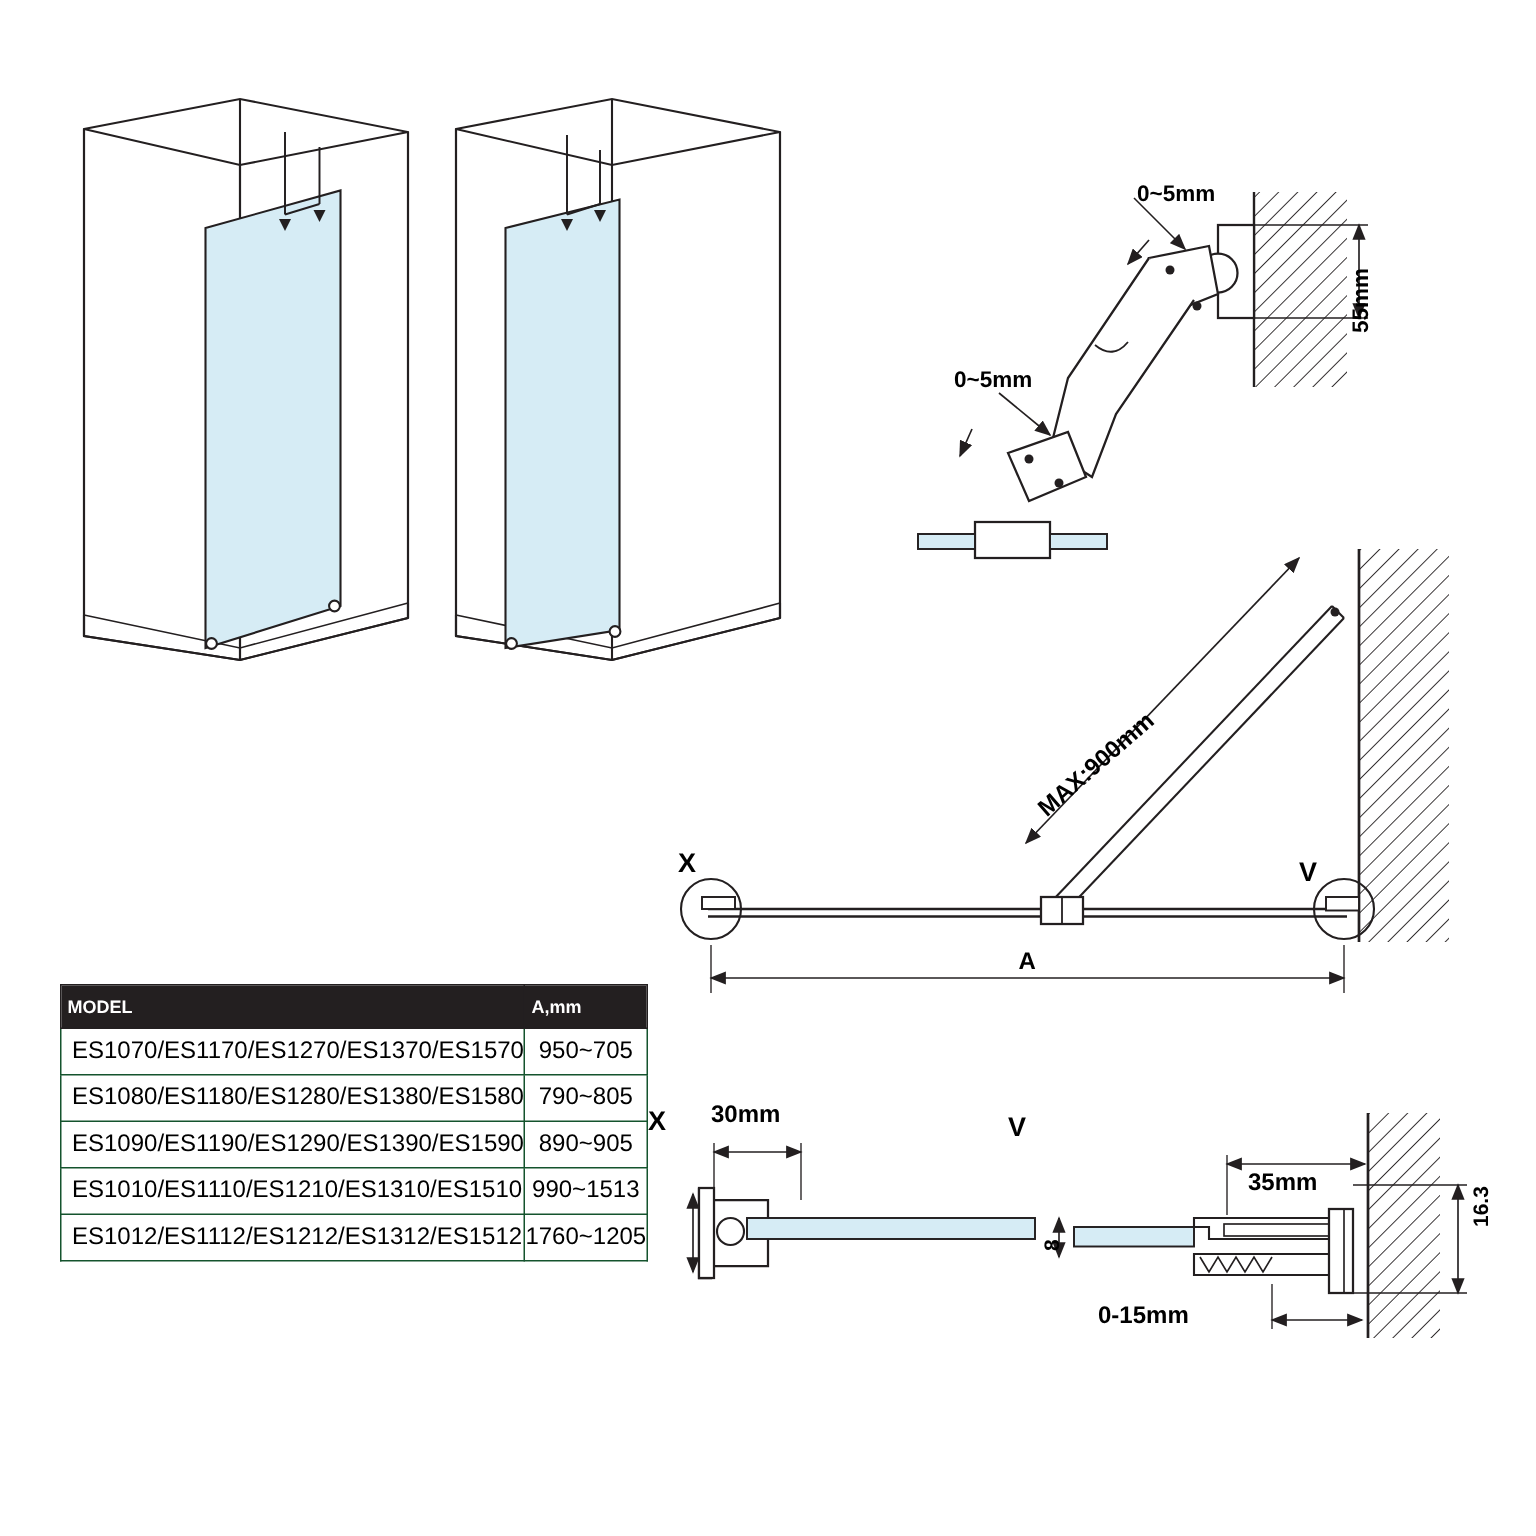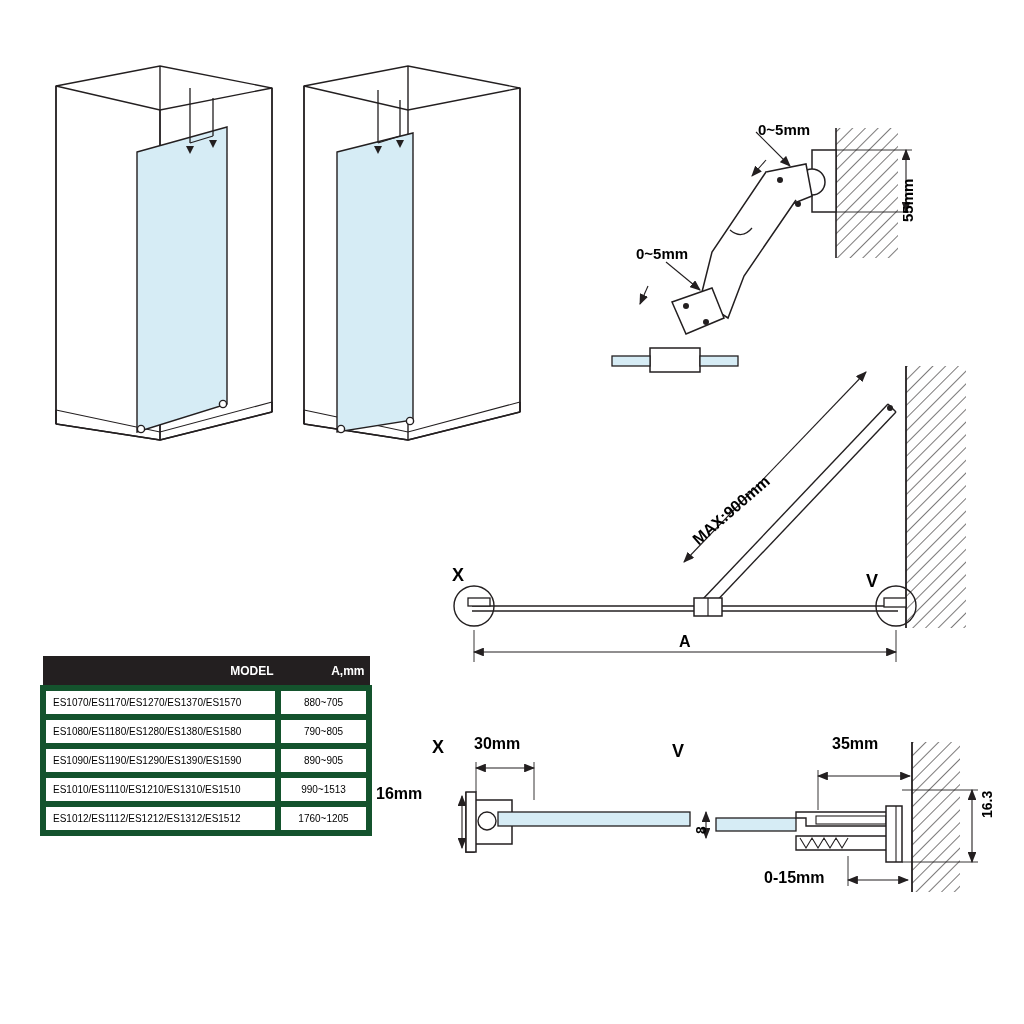--- a/index.html
+++ b/index.html
@@ -37,27 +37,27 @@
     font-size: 11px;
     background: #ffffff;
   }
   .spec-table th {
     background: #231f20;
     color: #ffffff;
     font-weight: bold;
     font-size: 12px;
     padding: 7px 4px;
     border: 1px solid #231f20;
-    text-align: right;
+    text-align: left;
   }
   .spec-table td {
-    border: 6px solid #14532d;
+    border: 1px solid #14532d;
     padding: 6px 0;
     text-align: center;
-    font-size: 10px;
+    font-size: 16px;
     white-space: nowrap;
   }
   .spec-table td.model-col {
     text-align: left;
     padding-left: 7px;
   }
   .spec-table col.c1 { width: 238px; }
   .spec-table col.c2 { width: 94px; }
 
   
@@ -243,40 +243,40 @@
 
   <div class="lbl s18" style="left:452px; top:566px;">X</div>
   <div class="lbl s18" style="left:866px; top:572px;">V</div>
   <div class="lbl s16" style="left:679px; top:634px;">A</div>
 
   <div class="lbl s18" style="left:432px; top:738px;">X</div>
   <div class="lbl s16" style="left:474px; top:736px;">30mm</div>
   <div class="lbl s16" style="left:376px; top:786px;">16mm</div>
 
   <div class="lbl s18" style="left:672px; top:742px;">V</div>
-  <div class="lbl s16" style="left:832px; top:736px;">35mm</div>
+  <div class="lbl s16" style="left:832px; top:781px;">35mm</div>
   <div class="lbl s14 rot-v" style="left:980px; top:818px;">16.3</div>
   <div class="lbl s14 rot-v" style="left:694px; top:834px;">8</div>
-  <div class="lbl s16" style="left:764px; top:870px;">0-15mm</div>
+  <div class="lbl s16" style="left:732px; top:870px;">0-15mm</div>
 
   <table class="spec-table">
     <colgroup>
         <col class="c1">
         <col class="c2">
       </colgroup>
     <thead>
       <tr>
         <th>MODEL</th>
         <th>A,mm</th>
       </tr>
     </thead>
     <tbody>
       <tr>
         <td class="model-col">ES1070/ES1170/ES1270/ES1370/ES1570</td>
-        <td>880~705</td>
+        <td>950~705</td>
       </tr>
       <tr>
         <td class="model-col">ES1080/ES1180/ES1280/ES1380/ES1580</td>
         <td>790~805</td>
       </tr>
       <tr>
         <td class="model-col">ES1090/ES1190/ES1290/ES1390/ES1590</td>
         <td>890~905</td>
       </tr>
       <tr>

